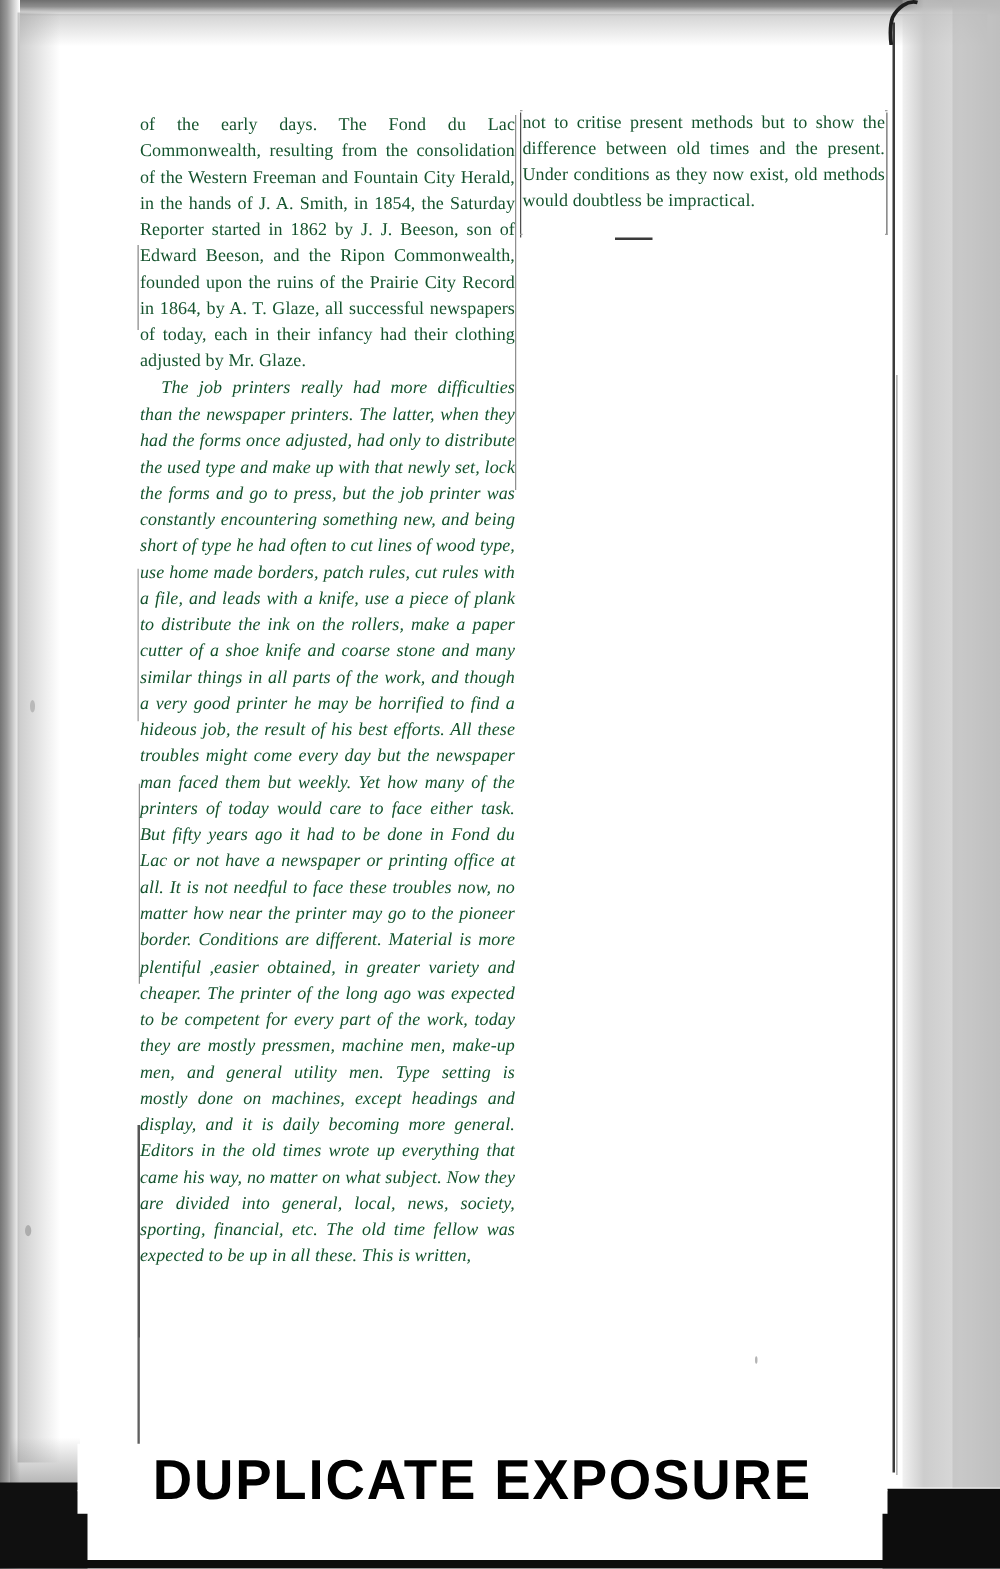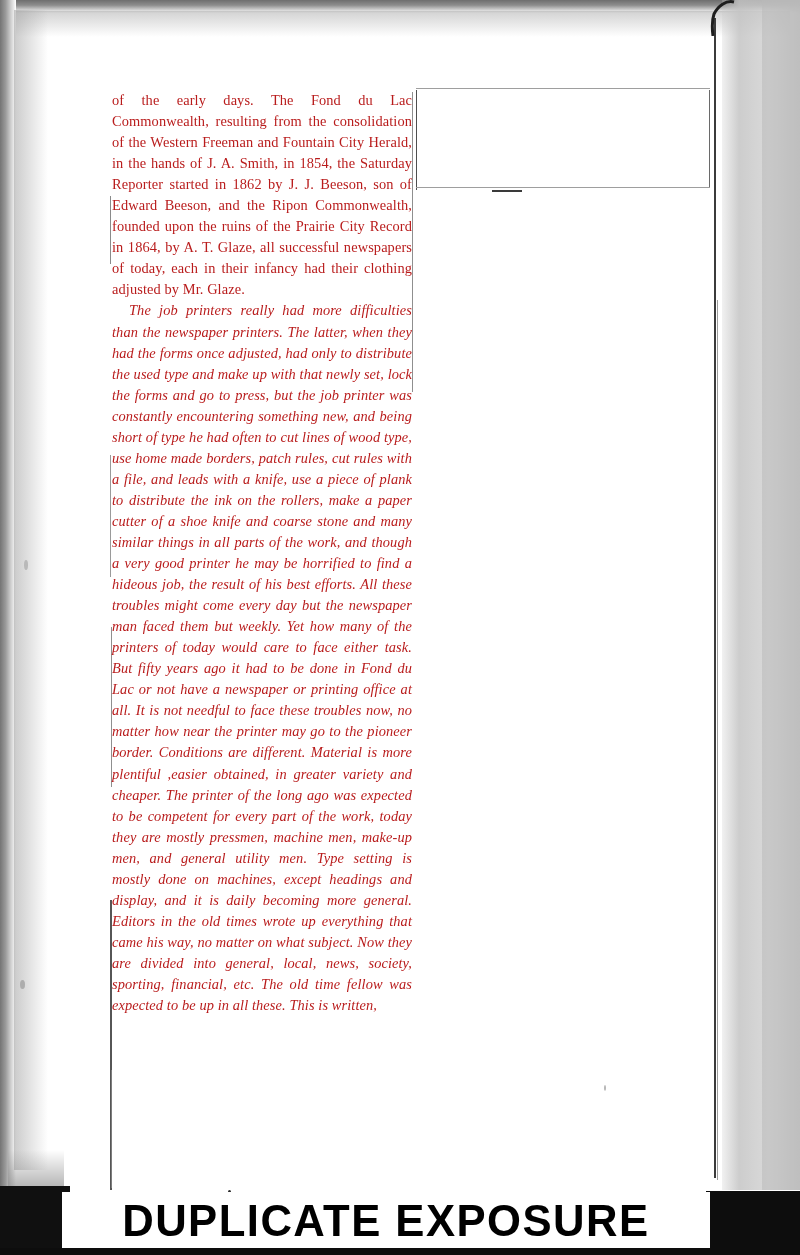--- a/index.html
+++ b/index.html
@@ -96,21 +96,21 @@
   .bottom-strip {
     left: 0; top: 1248px;
     width: 800px; height: 7px;
     background: #0d0d0d;
   }
 
   
   #duplicate-banner {
     position: absolute;
     left: 62px;
-    top: 1192px;
+    top: 1155px;
     width: 648px;
     height: 56px;
     background: #ffffff;
     display: flex;
     align-items: center;
     justify-content: center;
   }
   #duplicate-banner .banner-text {
     font-family: "Liberation Sans", sans-serif;
     font-weight: 700;
@@ -128,21 +128,21 @@
     background: #bdbdbd;
   }
 
   
   .clipping {
     position: absolute;
     background: #ffffff;
   }
   .col-text {
     font-family: "Liberation Serif", serif;
-    color: #b91c1c;
+    color: #14532d;
     text-align: justify;
     text-justify: inter-word;
     -webkit-hyphens: none;
     hyphens: none;
   }
   .col-text p {
     margin: 0;
   }
   .col-text p + p {
     margin-top: 0px;
@@ -304,19 +304,24 @@
       <p class="indent">The job printers really had more difficulties than the newspaper printers. The latter, when they had the forms once adjusted, had only to distribute the used type and make up with that newly set, lock the forms and go to press, but the job printer was constantly encountering something new, and being short of type he had often to cut lines of wood type, use home made borders, patch rules, cut rules with a file, and leads with a knife, use a piece of plank to distribute the ink on the rollers, make a paper cutter of a shoe knife and coarse stone and many similar things in all parts of the work, and though a very good printer he may be horrified to find a hideous job, the result of his best efforts. All these troubles might come every day but the newspaper man faced them but weekly. Yet how many of the printers of today would care to face either task. But fifty years ago it had to be done in Fond du Lac or not have a newspaper or printing office at all. It is not needful to face these troubles now, no matter how near the printer may go to the pioneer border. Conditions are different. Material is more plentiful ,easier obtained, in greater variety and cheaper. The printer of the long ago was expected to be competent for every part of the work, today they are mostly pressmen, machine men, make-up men, and general utility men. Type setting is mostly done on machines, except headings and display, and it is daily becoming more general. Editors in the old times wrote up everything that came his way, no matter on what subject. Now they are divided into general, local, news, society, sporting, financial, etc. The old time fellow was expected to be up in all these. This is written,</p>
     </div>
   </div>
 
   <div class="rule-c2-top"></div>
   <div class="rule-c2-left"></div>
   <div class="rule-c2-right"></div>
   <div class="rule-c2-bottom"></div>
   <div class="rule-c2-bottom-dark"></div>
 
+  <div class="clipping" id="column-two">
+    <div class="col-text">
+      <p>not to critise present methods but to show the difference between old times and the present. Under conditions as they now exist, old methods would doubtless be impractical.</p>
+    </div>
+  </div>
 
   <div class="banner-hairline"></div>
   <div id="duplicate-banner">
     <span class="banner-text">DUPLICATE EXPOSURE</span>
   </div>
 
 </div>
 
 </body></html>

